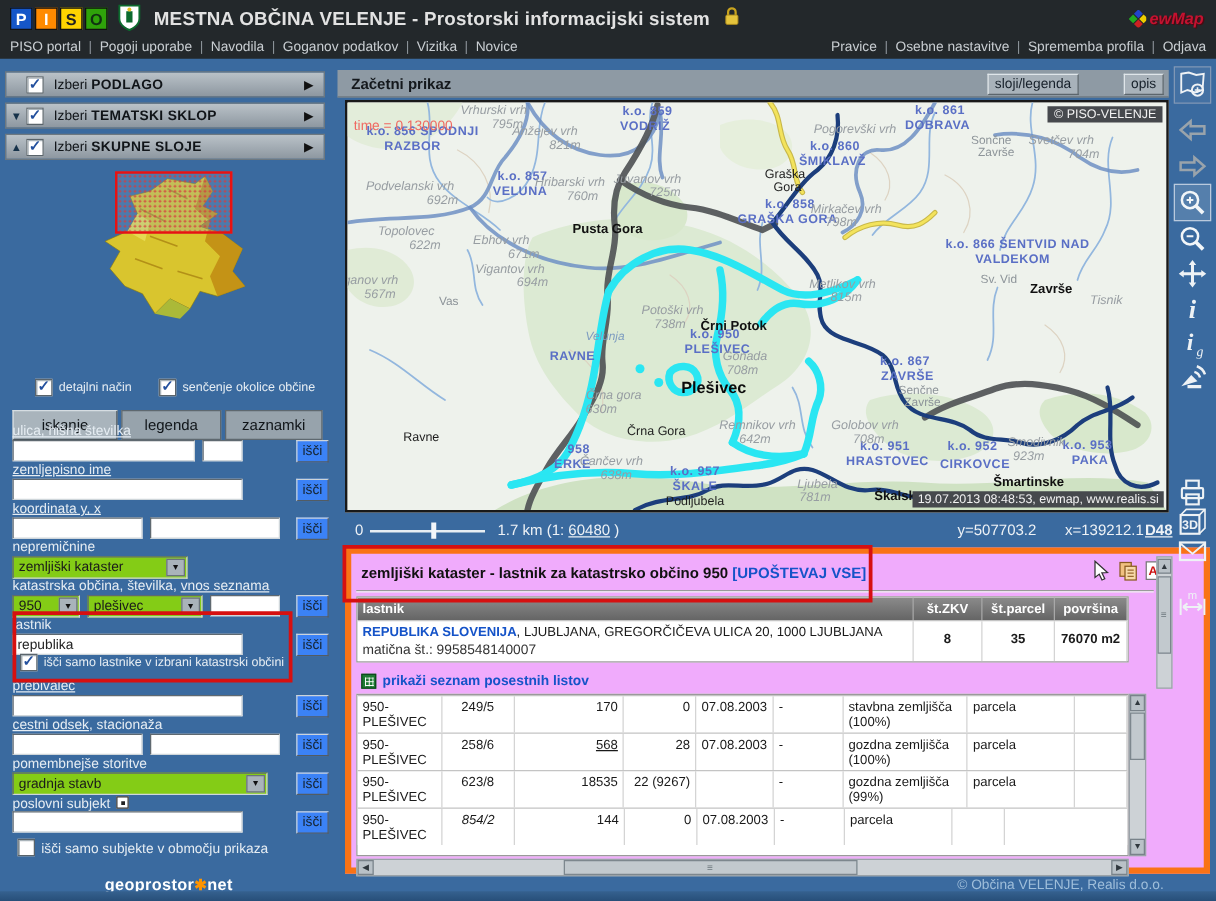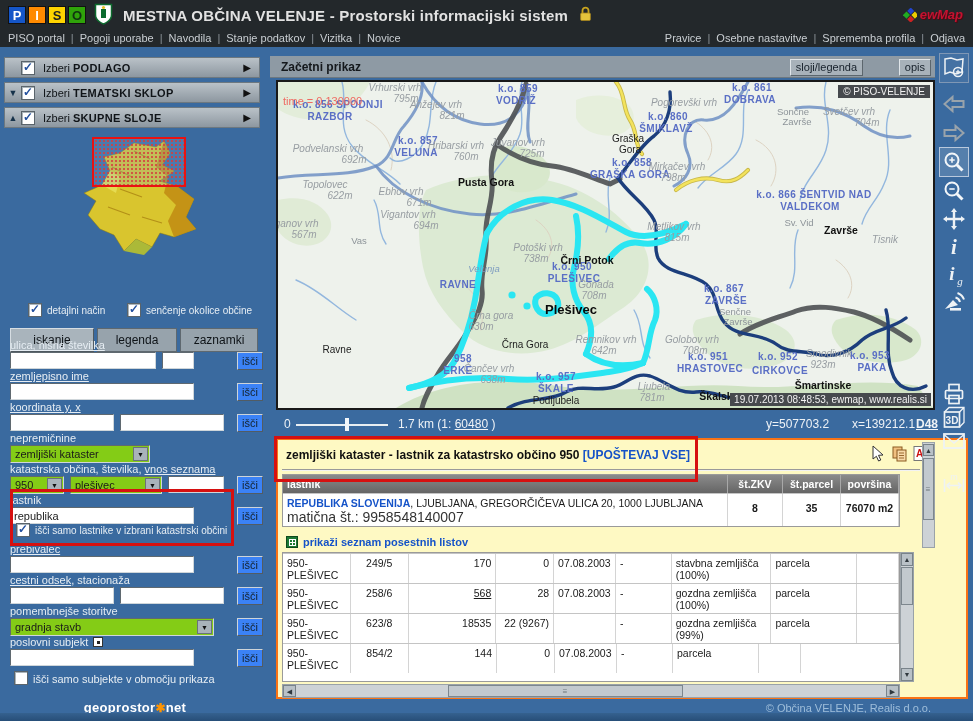--- a/index.html
+++ b/index.html
@@ -54,33 +54,33 @@
   .ml-placeB{fill:#111;font-weight:bold;font-size:10.5px}
   .ml-town{fill:#0a0a0a;font-weight:bold;font-size:13px}
   .ml-hamlet{fill:#8d9499;font-size:9.5px}
   .ml-river{fill:#7d9cc0;font-style:italic;font-size:9.5px}
   
   #scaleRow{position:absolute;left:276px;top:412px;width:659px;height:26px;color:#eef2f6;font-size:12px}
   #scTrack{position:absolute;left:20px;top:12px;width:92px;height:2px;background:#e8eef2}
   #scHandle{position:absolute;left:69px;top:6px;width:4px;height:13px;background:#f2f6fa;cursor:pointer}
   .sclink{text-decoration:underline;cursor:pointer}
   
-  #panel{position:absolute;left:276px;top:438px;width:692px;height:261px;background:#fef9c3;border:2px solid #f97316}
+  #panel{position:absolute;left:276px;top:438px;width:692px;height:261px;background:#f0abfc;border:5px solid #f97316}
   #resTitle{position:absolute;left:8px;top:8px;font-size:12px;font-weight:bold;color:#111;white-space:nowrap}
   #resTitleLink{color:#1553c8;cursor:pointer}
   #resDivider{position:absolute;left:4px;top:29px;width:638px;height:2px;border-top:1px solid #9a9a9a;border-bottom:1px solid #f2f2f2}
   .ricon{position:absolute;top:5px;width:17px;height:17px;cursor:pointer}
   .tbl{position:absolute;background:#fff;border:1px solid #9a9a9a;overflow:hidden}
   .throw{display:flex;background:linear-gradient(#8b8b8b,#656565);color:#fff;font-weight:bold}
   .thc{padding:3px 4px;border-right:1px solid #a8a8a8;overflow:hidden;white-space:nowrap;font-size:10.5px}
   .trow{display:flex;background:#fff;border-top:1px solid #c4c4c4;cursor:pointer}
   .tdc{padding:3px 4px;border-right:1px solid #d4d4d4;overflow:hidden;font-size:10.5px;color:#1a1a1a;line-height:12px}
   .al-c{text-align:center}.al-r{text-align:right}
   .ownname{color:#1553c8;font-weight:bold}
-  .ownnote{font-size:14px;color:#333;margin-top:2px}
+  .ownnote{font-size:11px;color:#333;margin-top:2px}
   #listLink{position:absolute;left:8px;top:96px;color:#1553c8;font-weight:bold;font-size:11px;display:flex;align-items:center;gap:5px;cursor:pointer}
   .xlsico{display:inline-block;width:12px;height:12px;background:#1d7a33;border:1px solid #0e4a1d;position:relative}
   .xlsico:after{content:"";position:absolute;left:2px;top:2px;width:7px;height:7px;background:
     linear-gradient(#fff 1px,transparent 1px),linear-gradient(90deg,#fff 1px,transparent 1px);background-size:3px 3px}
   .sb{background:#cdd2d6;border:1px solid #9aa2a8}
   .sbbtn{position:absolute;background:#b9c1c7;border:1px solid #79838a;color:#30383e;text-align:center;cursor:pointer}
   .sbthumb{position:absolute;background:#c2c9ce;border:1px solid #7d878e;cursor:pointer}
   .grip{position:absolute;left:50%;top:50%;transform:translate(-50%,-50%);color:#6d777e;font-size:8px;letter-spacing:1px}
   
   .tbtn{position:absolute;left:939px;width:30px;height:30px;display:flex;align-items:center;justify-content:center;cursor:pointer}
@@ -125,21 +125,21 @@
     </svg>
     <span id="brandTxt">ewMap</span>
   </div>
   <div id="menuL" class="menuRow">
       <span class="mlink">PISO portal</span>
       <span class="msep">|</span>
       <span class="mlink">Pogoji uporabe</span>
       <span class="msep">|</span>
       <span class="mlink">Navodila</span>
       <span class="msep">|</span>
-      <span class="mlink">Stanje podatkov</span>
+      <span class="mlink">Goganov podatkov</span>
       <span class="msep">|</span>
       <span class="mlink">Vizitka</span>
       <span class="msep">|</span>
       <span class="mlink">Novice</span>
     </div>
   <div id="menuR" class="menuRow">
       <span class="mlink">Pravice</span>
       <span class="msep">|</span>
       <span class="mlink">Osebne nastavitve</span>
       <span class="msep">|</span>
@@ -397,21 +397,21 @@
         <div class="tdc " style="width: 56px;">-</div>
         <div class="tdc " style="width: 100px;">
           <div>gozdna zemljišča</div>
           <div>(99%)</div>
         </div>
         <div class="tdc " style="width: 86px;">parcela</div>
         <div class="tdc " style="width: 42px;"></div>
       </div>
       <div class="trow" style="height: 30px;">
         <div class="tdc " style="width: 68px;">950-PLEŠIVEC</div>
-        <div class="tdc al-c" style="width: 58px;">854/2</div>
+        <div class="tdc al-c" style="width: 58px; font-style: italic;">854/2</div>
         <div class="tdc al-r" style="width: 88px;">144</div>
         <div class="tdc al-r" style="width: 58px;">0</div>
         <div class="tdc " style="width: 62px;">07.08.2003</div>
         <div class="tdc " style="width: 56px;">-</div>
         <div class="tdc " style="width: 86px;">parcela</div>
         <div class="tdc " style="width: 42px;"></div>
       </div>
     </div>
 
   <div class="sb" style="position:absolute;left:622px;top:112px;width:14px;height:130px">

